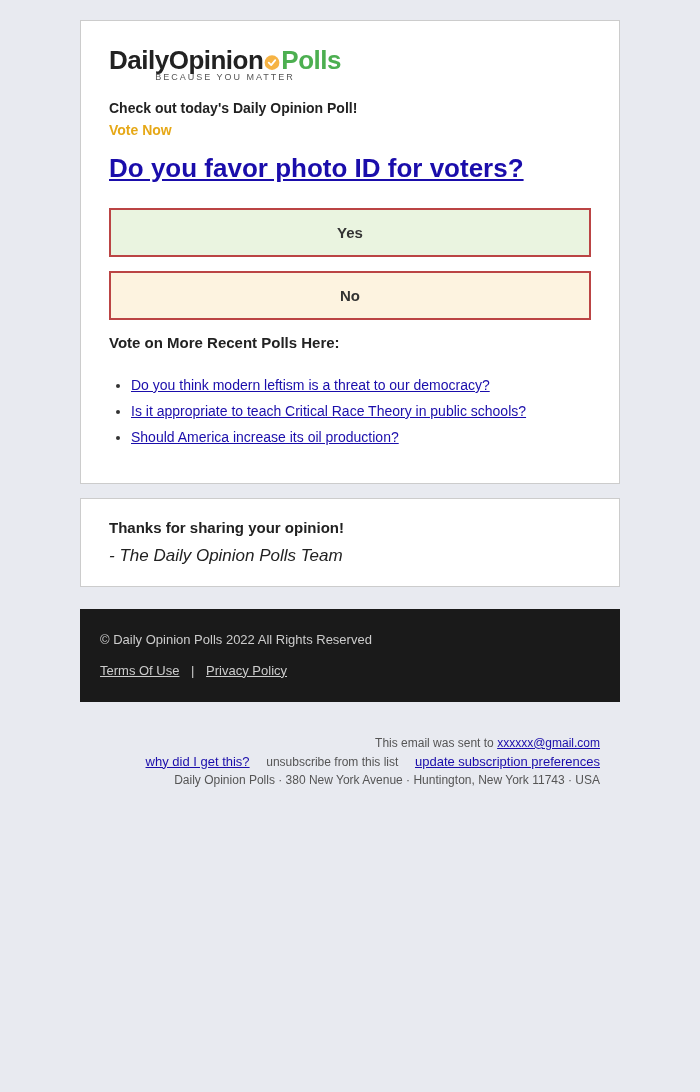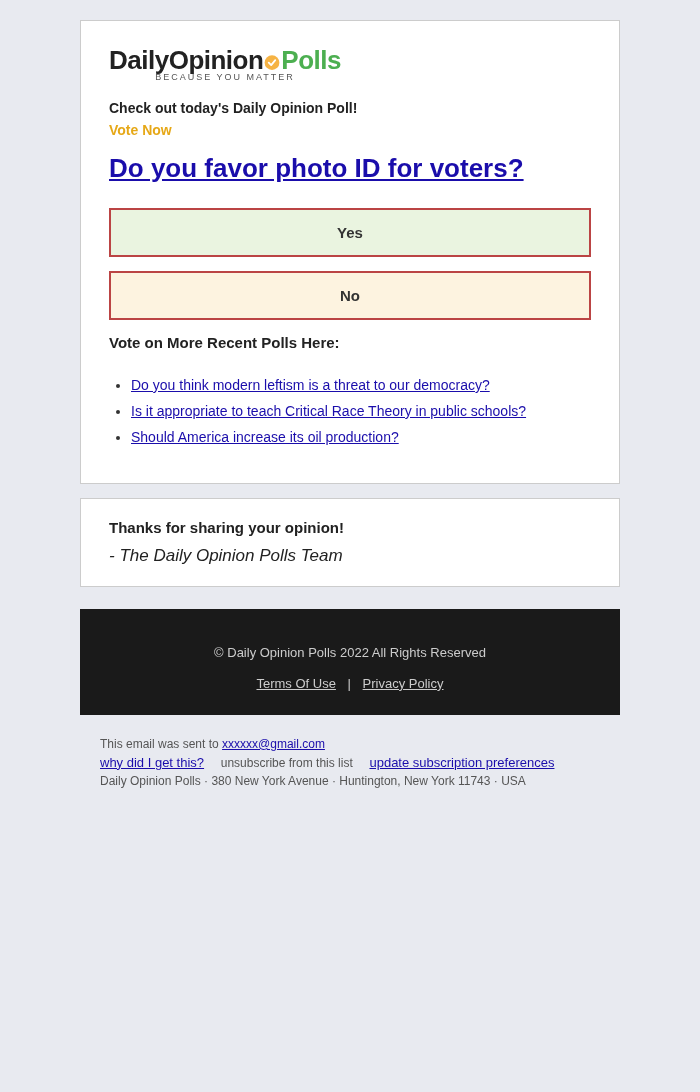--- a/index.html
+++ b/index.html
@@ -129,42 +129,42 @@
       margin-bottom: 10px;
     }
     .thanks-team {
       font-style: italic;
       color: #222;
       font-size: 17px;
     }
     .footer-card {
       background: #1a1a1a;
       color: #ccc;
-      text-align: center;
-      padding: 36px 20px 24px 20px;
-      margin-bottom: 0;
+      text-align: left;
+      padding: 23px 20px 24px 20px;
+      margin-bottom: 12px;
     }
     .footer-copyright {
       color: #ccc;
       font-size: 13px;
       margin-bottom: 16px;
     }
     .footer-links {
       font-size: 13px;
     }
     .footer-links a {
       color: #ccc;
       text-decoration: underline;
     }
     .footer-sep {
       color: #ccc;
       margin: 0 8px;
     }
     .bottom-email-section {
-      text-align: left;
+      text-align: right;
       padding: 22px 20px 10px 20px;
       font-size: 12px;
       color: #555;
     }
     .bottom-email-section a {
       color: #1a0dab;
       text-decoration: underline;
     }
     .bottom-links {
       margin-top: 4px;

